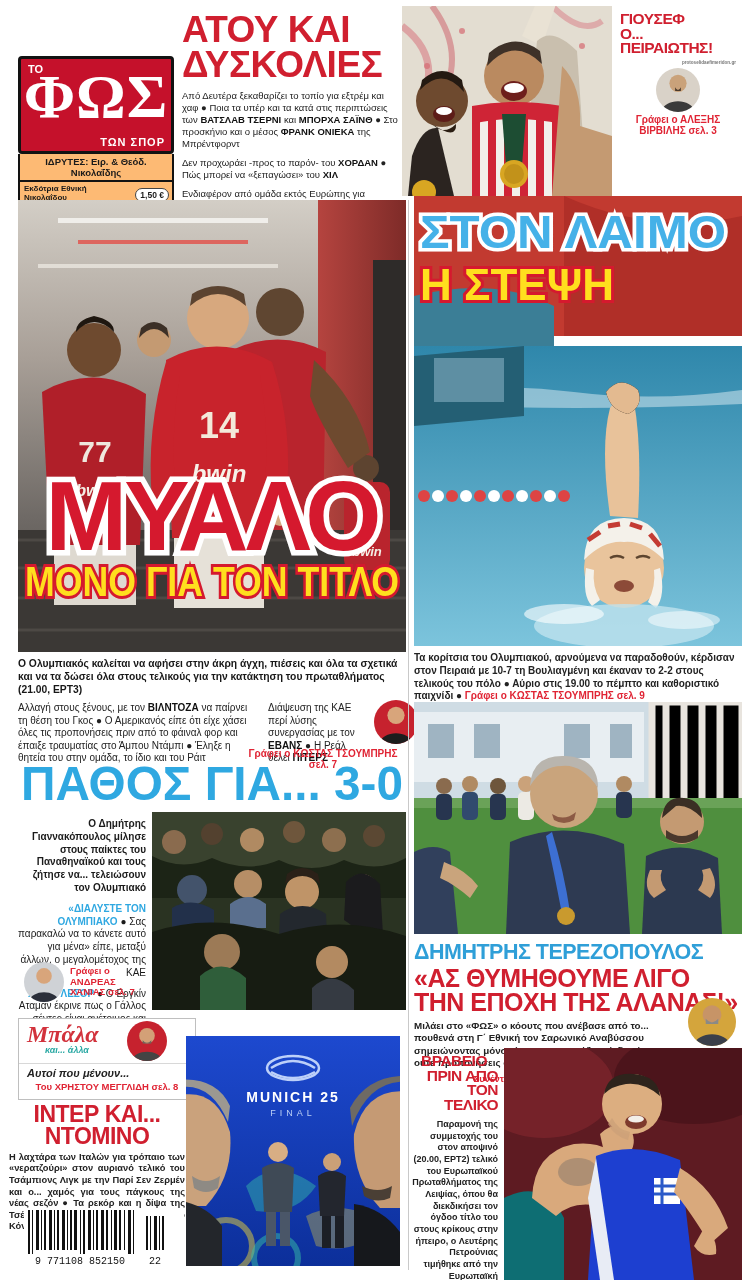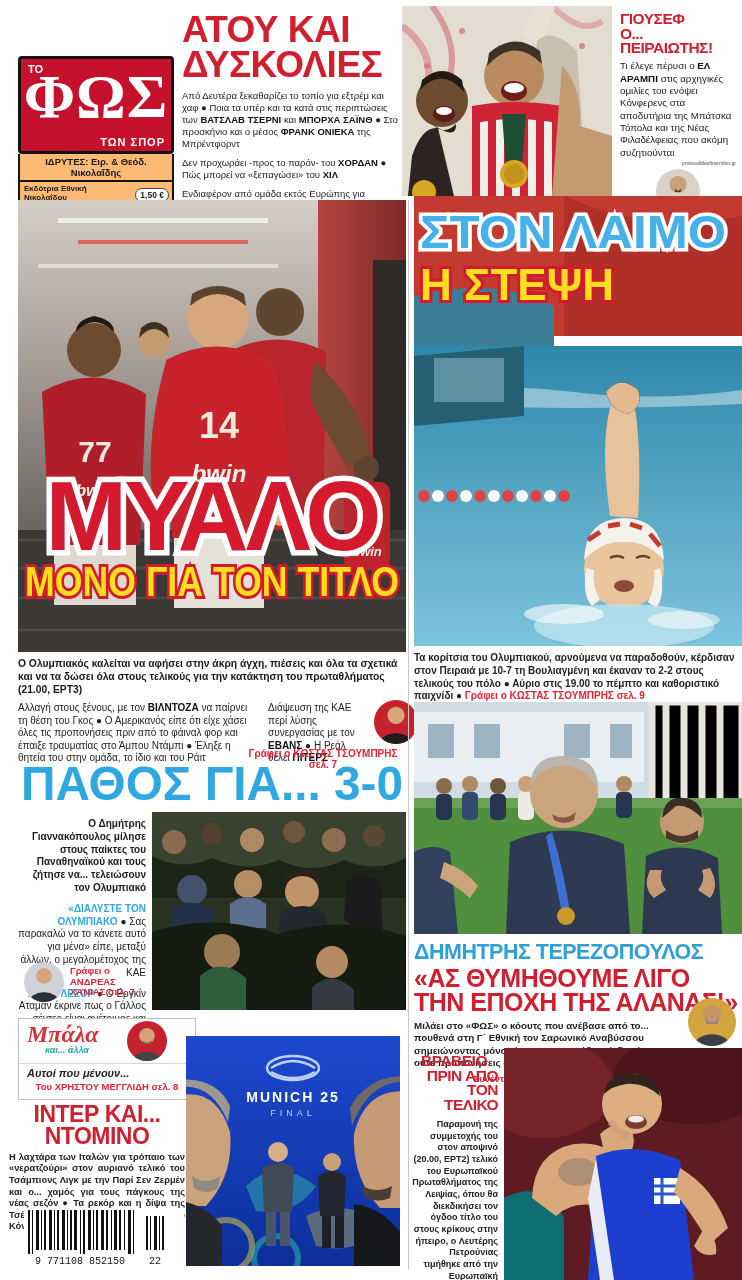--- a/index.html
+++ b/index.html
@@ -73,21 +73,20 @@
       <circle cx="112" cy="168" r="10" fill="#c2921a"></circle>
       <path d="M10 150 Q20 120 36 122 L52 190 L6 190 Z" fill="#2b2420"></path>
       <circle cx="22" cy="186" r="12" fill="#d8a622"></circle>
       <path d="M160 60 Q180 80 178 120 L210 130 L210 190 L150 190 Z" fill="#c49a72"></path>
     </svg>
   </div>
 
   <div class="abs" style="left:620px;top:12px;width:116px;">
     <div class="red-h" style="font-size:15.5px;">ΓΙΟΥΣΕΦ</div>
     <div class="red-h" style="font-size:15.5px;margin-bottom:4px;">Ο... ΠΕΙΡΑΙΩΤΗΣ!</div>
-    <p class="body-txt" style="margin:0;font-size:9.8px;"><span>Τι έλεγε πέρυσι ο </span><b>ΕΛ ΑΡΑΜΠΙ</b><span> στις αρχηγικές ομιλίες του ενόψει Κόνφερενς στα αποδυτήρια της Μπάτσκα Τόπολα και της Νέας Φιλαδέλφειας που ακόμη συζητιούνται</span></p>
     <div style="font-size:4.6px;color:#777;font-weight:700;text-align:right;margin-top:2px;">protoselidaefimeridon.gr</div>
     <div class="avatar" style="width:44px;height:44px;margin:3px auto 2px auto;background:#d9d2c8;">
       <svg viewBox="0 0 46 46">
           <circle cx="23" cy="16" r="9" fill="#caa27a"></circle>
           <path d="M20 20 Q23 26 26 20 L26 24 L20 24 Z" fill="#4a3a2c"></path>
           <path d="M5 46 C9 31 37 31 41 46 Z" fill="#3a3a3a"></path>
         </svg>
     </div>
     <div class="byline" style="font-size:10px;text-align:center;">Γράφει ο ΑΛΕΞΗΣ</div>
     <div class="byline" style="font-size:10px;text-align:center;">ΒΙΡΒΙΛΗΣ σελ. 3</div>

